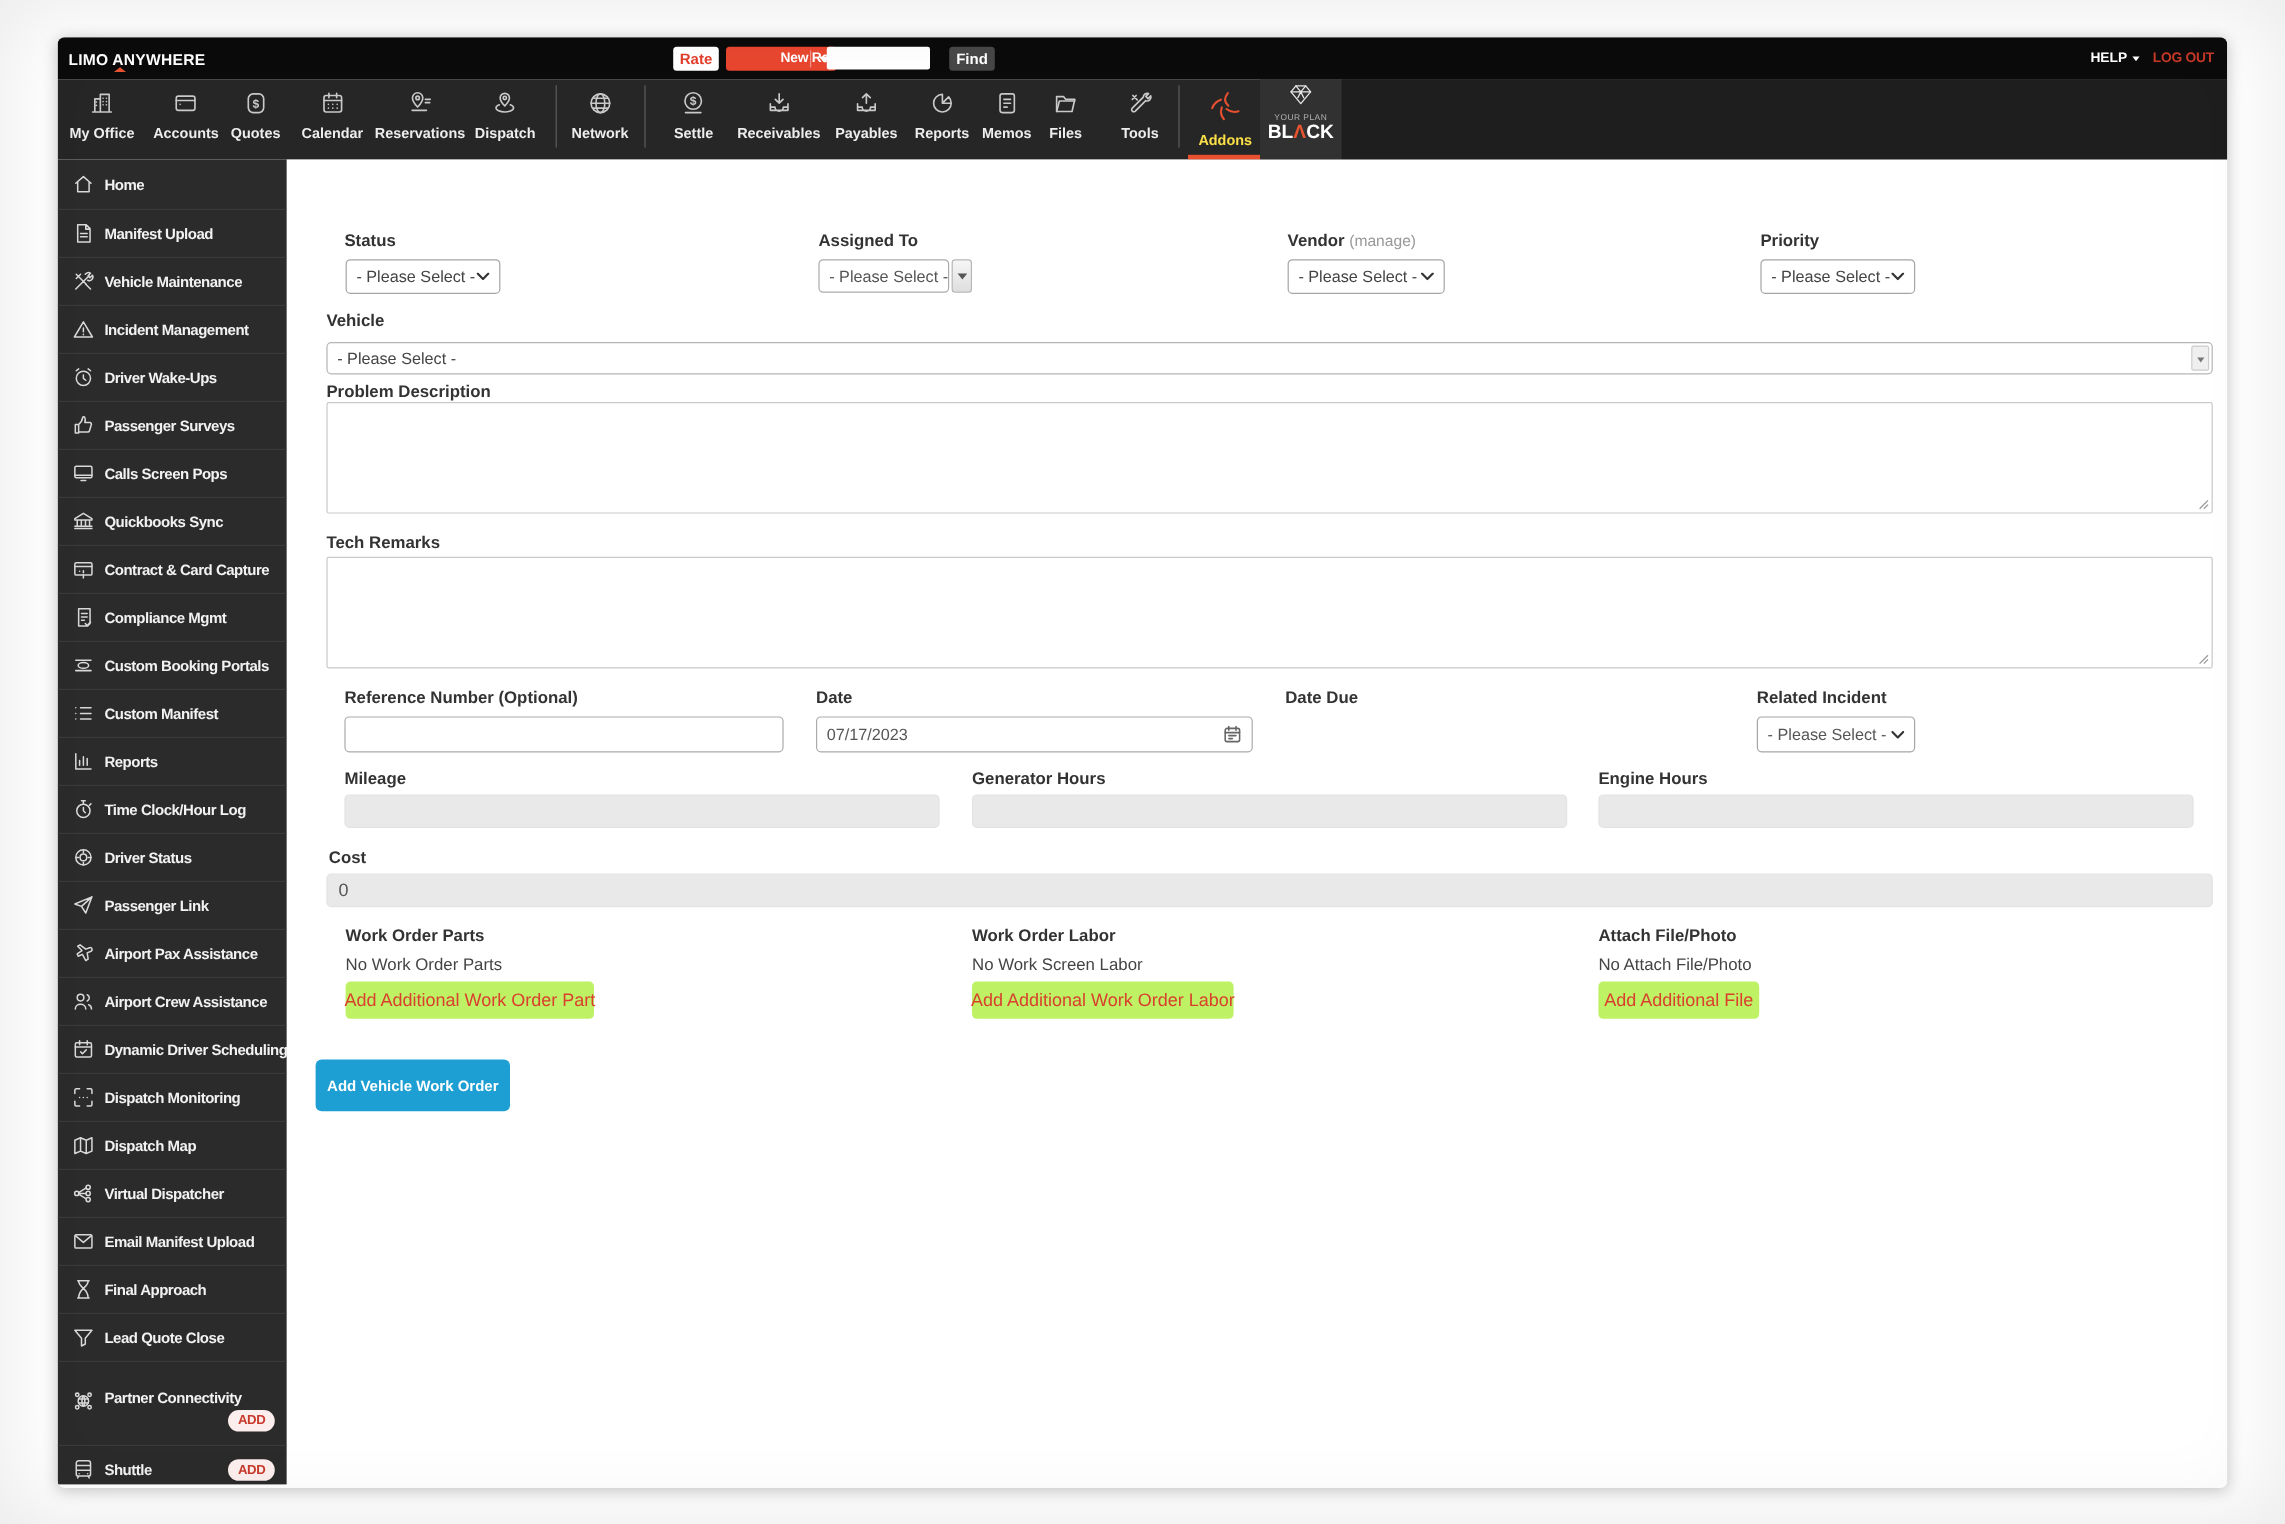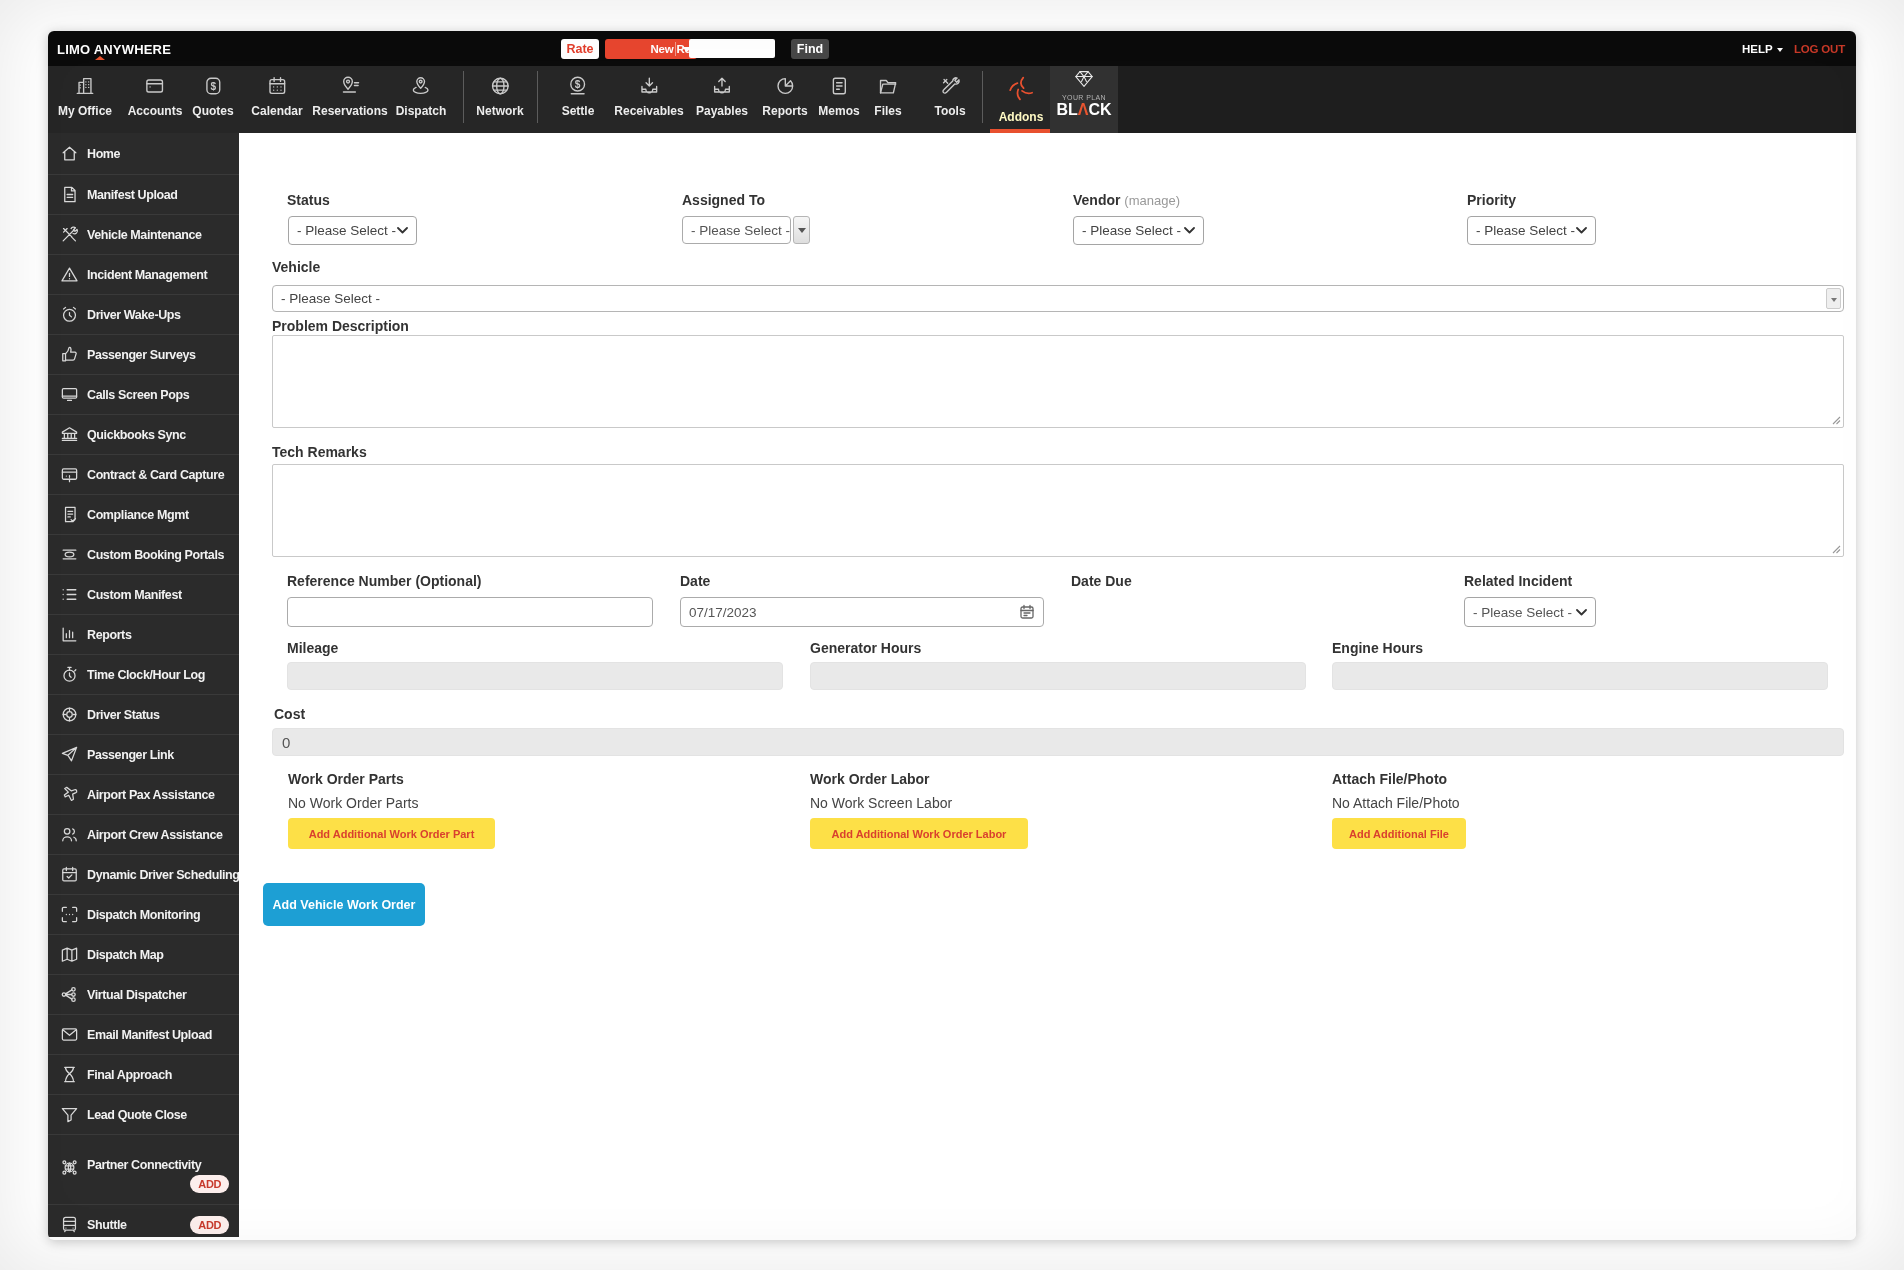--- a/index.html
+++ b/index.html
@@ -21,21 +21,21 @@
 .newres .car{position:absolute;right:5px;top:8px;width:0;height:0;border-left:5px solid transparent;border-right:5px solid transparent;border-top:5px solid #fff}
 .hsearch{left:641px;top:8px;width:86px;height:19px;background:#fff;border-radius:2px}
 .find{left:743px;width:38px;background:#474747;color:#fff}
 .help{left:1694px;top:12px;color:#fff;font-weight:bold;font-size:11.5px}
 .help .car{display:inline-block;width:0;height:0;border-left:3.5px solid transparent;border-right:3.5px solid transparent;border-top:4.5px solid #fff;margin-left:4px;vertical-align:1px}
 .logout{left:1746px;top:12px;color:#c93928;font-weight:bold;font-size:11.5px;letter-spacing:-.2px}
 
 .nit{position:absolute;top:9px;text-align:center;color:#ededed;font-size:12px;font-weight:bold;white-space:nowrap}
 .nit svg{display:block;margin:0 auto 7px auto}
 .nsep{position:absolute;top:5px;height:52px;width:1px;background:#5c5c5c}
-.addons{color:#fef9c3}
+.addons{color:#fde047}
 .auline{position:absolute;left:942px;bottom:0;width:62px;height:4px;background:#e8502f}
 .black{position:absolute;left:1002px;top:0;width:68px;height:67px;background:#313131;text-align:center}
 .black .yp{font-size:7px;color:#b3b3b3;letter-spacing:.4px;margin-top:2px}
 .black .bk{font-size:16px;font-weight:bold;color:#fff;letter-spacing:0;margin-top:0px}
 .black .bk b{color:#e8542f;font-weight:bold}
 
 .sr{height:39px;border-top:1px solid #3a3a3a;display:flex;align-items:center;padding-left:12px;color:#f2f2f2;font-size:12.5px;font-weight:bold;position:relative;white-space:nowrap;letter-spacing:-.4px}
 .sr:first-child{border-top:none;height:41px}
 .sr svg{margin-right:8px;flex:0 0 auto}
 .pill{position:absolute;right:10px;background:#fceeec;color:#c73a2c;font-size:11px;font-weight:bold;border-radius:9px;height:18px;line-height:18px;padding:0 8px}
@@ -44,21 +44,21 @@
 .shut .pill{top:50%;margin-top:-9px}
 
 .title{left:20px;top:11px;font-size:33.5px;color:#333;font-weight:400;letter-spacing:0}
 .title small{font-size:16px;color:#444;letter-spacing:0;vertical-align:3px;margin-left:2px}
 .lbl{position:absolute;font-size:14px;font-weight:bold;color:#333;white-space:nowrap}
 .lbl .mg{font-weight:normal;color:#999;font-size:13px}
 .sel{position:absolute;border:1px solid #a5a5a5;border-radius:4px;background:#fff;font-size:13.5px;color:#444;display:flex;align-items:center;padding:0 8px;justify-content:space-between;box-sizing:border-box;white-space:nowrap}
 .inp{position:absolute;border:1px solid #ababab;border-radius:4px;background:#fff;box-sizing:border-box;font-size:13.5px;color:#666;display:flex;align-items:center;padding:0 8px;justify-content:space-between;white-space:nowrap}
 .dis{position:absolute;background:#e9e9e9;border:1px solid #e3e3e3;border-radius:4px;box-sizing:border-box;font-size:15px;color:#555;display:flex;align-items:center;padding:0 9px}
 .ta{position:absolute;border:1px solid #c9c9c9;border-radius:2px;background:#fff;box-sizing:border-box}
-.gbtn{position:absolute;background:#fde047;border-radius:4px;color:#d9402e;font-weight:bold;font-size:11px;white-space:nowrap;display:flex;align-items:center;justify-content:center;box-sizing:border-box}
+.gbtn{position:absolute;background:#bef264;border-radius:4px;color:#d9402e;font-weight:normal;font-size:15px;white-space:nowrap;display:flex;align-items:center;justify-content:center;box-sizing:border-box}
 .blue{position:absolute;background:#1d9fd4;border-radius:5px;color:#fff;font-weight:bold;font-size:12.5px;white-space:nowrap;display:flex;align-items:center;justify-content:center}
 .txt{position:absolute;font-size:14px;color:#444;white-space:nowrap}
 .cbtn{position:absolute;border:1px solid #b5b5b5;border-radius:3px;background:linear-gradient(#f6f6f6,#dedede);box-sizing:border-box}
 .cbtn:after{content:"";position:absolute;left:50%;top:50%;margin:-2px 0 0 -4px;border-left:4px solid transparent;border-right:4px solid transparent;border-top:5px solid #555}
 .vcaret{position:absolute;right:2px;top:2px;bottom:2px;width:13px;background:#efefef;border:1px solid #ccc;border-radius:2px}
 .vcaret:after{content:"";position:absolute;left:50%;top:50%;margin:-1px 0 0 -3px;border-left:3px solid transparent;border-right:3px solid transparent;border-top:4px solid #777}
 .rsz{position:absolute;right:2px;bottom:2px;width:9px;height:9px}
 .nav svg path,.nav svg rect,.nav svg circle,.nav svg ellipse{stroke:#c9c9c9;stroke-width:1.5;fill:none;stroke-linecap:round;stroke-linejoin:round}
 .nav svg text{fill:#c9c9c9;stroke:none;font-weight:bold;font-family:"Liberation Sans",sans-serif}
 .nit{transform:translateX(-50%)}

